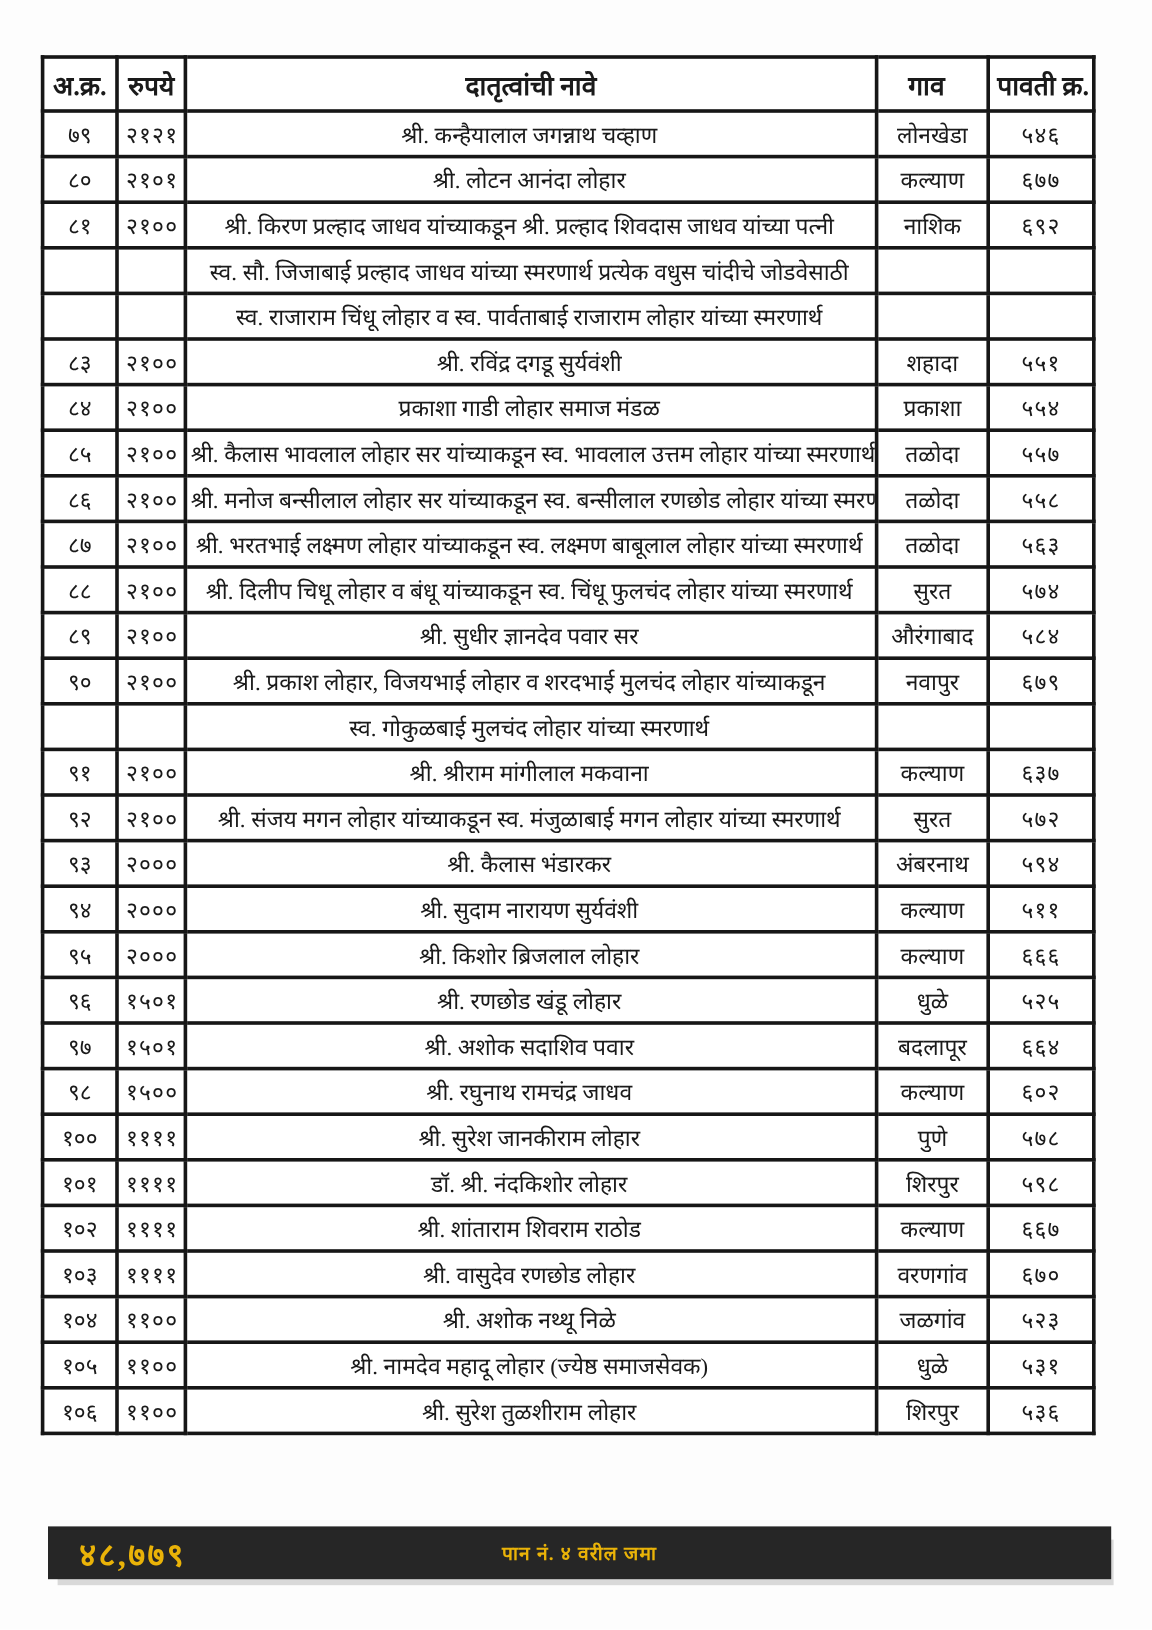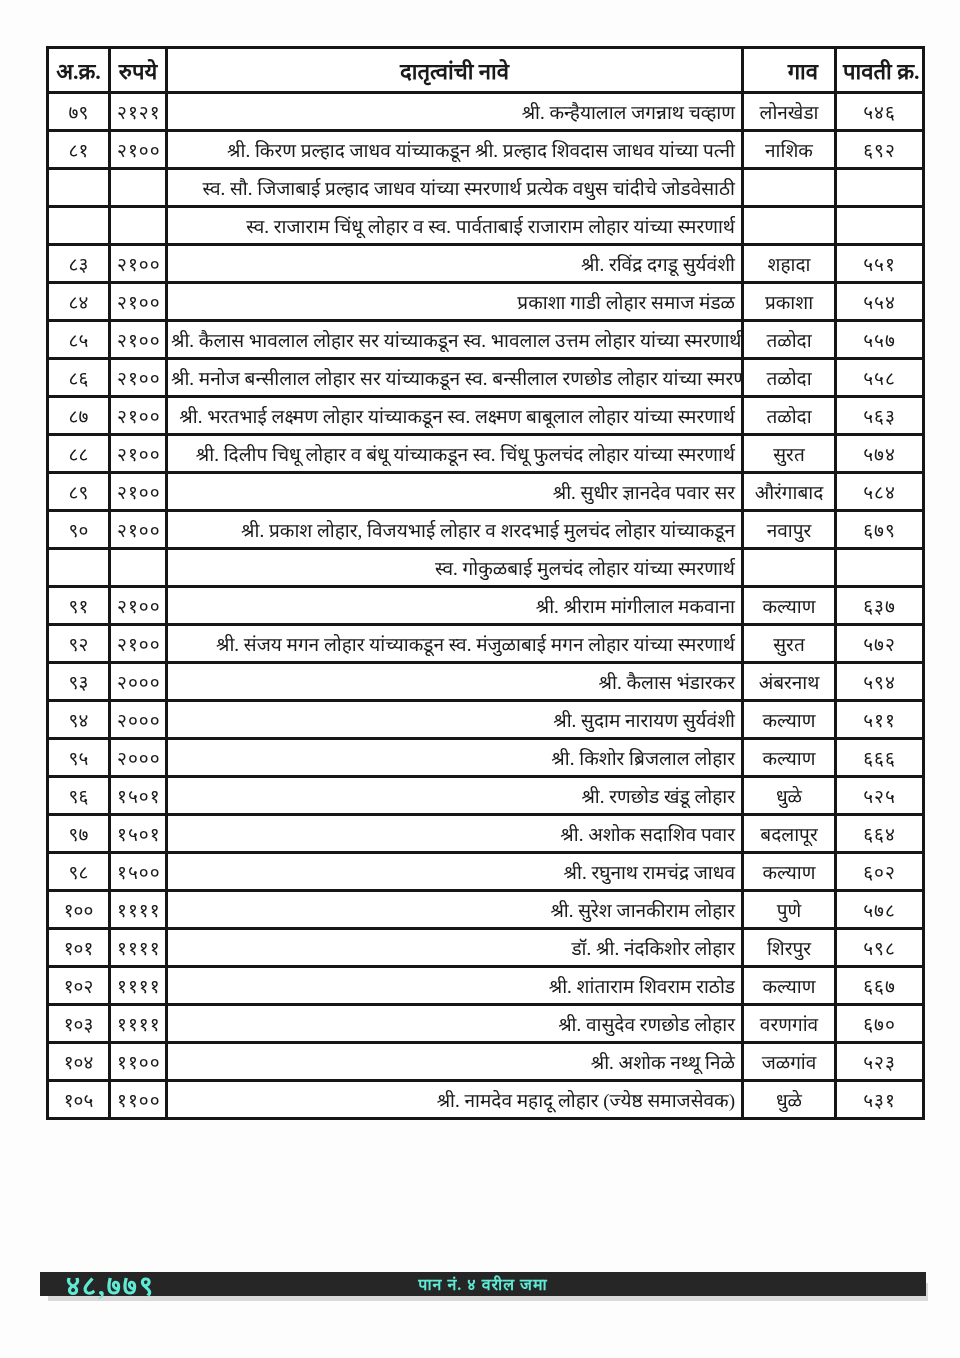--- a/index.html
+++ b/index.html
@@ -4,43 +4,43 @@
 <style>
   html, body { margin:0; padding:0; }
   body {
     width:960px; height:1358px; background:#ffffff; position:relative;
     font-family:"Liberation Serif", serif;
     color:#1a1a1a;
   }
   .page { position:absolute; inset:0; background:#fdfdfd; }
 
   table.donation-table {
-    position:absolute; left:46px; top:46px; width:876px;
+    position:absolute; left:34px; top:46px; width:876px;
     border-collapse:collapse; table-layout:fixed;
     background:#ffffff;
   }
   .donation-table th, .donation-table td {
     border:3px solid #161616;
     overflow:hidden; white-space:nowrap;
     padding:0 6px;
   }
   .donation-table thead th {
     height:42px; font-size:22px; font-weight:bold; text-align:center;
   }
-  .donation-table thead th.col-gaav { text-align:right; padding-right:16px; }
+  .donation-table thead th.col-gaav { text-align:center; padding-right:16px; }
   .donation-table tbody td { height:35px; font-size:19px; }
   td.c-serial  { text-align:center; font-size:19px; }
   td.c-amount  { text-align:center; font-weight:normal; font-size:20px; letter-spacing:1px; }
-  td.c-name    { text-align:right; padding-left:3px;margin-top:39px; }
+  td.c-name    { text-align:center; padding-left:3px;margin-top:39px; }
   td.c-village { text-align:center; }
   td.c-receipt { text-align:center; letter-spacing:1px; }
 
   .total-bar {
-    position:absolute; left:40px; top:1272px; width:886px; height:24px;
-    background:#262626; color:#5eead4;
+    position:absolute; left:40px; top:1272px; width:886px; height:44px;
+    background:#262626; color:#eab308;
     display:flex; align-items:center;
     box-shadow:5px 8px 0 -3px #d9d9d9;
   }
   .total-amount {
     margin-left:26px; font-size:27px; font-weight:bold; letter-spacing:2px;
   }
   .total-label {
     position:absolute; left:0; right:0; text-align:center;
     font-size:16px; font-weight:bold; letter-spacing:1px;
   }
@@ -69,20 +69,27 @@
     </thead>
     <tbody>
         <tr>
       <td class="c-serial">७९</td>
       <td class="c-amount">२१२१</td>
       <td class="c-name">श्री. कन्हैयालाल जगन्नाथ चव्हाण</td>
       <td class="c-village">लोनखेडा</td>
       <td class="c-receipt">५४६</td>
     </tr>
         <tr>
+      <td class="c-serial">८०</td>
+      <td class="c-amount">२१०१</td>
+      <td class="c-name">श्री. लोटन आनंदा लोहार</td>
+      <td class="c-village">कल्याण</td>
+      <td class="c-receipt">६७७</td>
+    </tr>
+        <tr>
       <td class="c-serial">८१</td>
       <td class="c-amount">२१००</td>
       <td class="c-name">श्री. किरण प्रल्हाद जाधव यांच्याकडून श्री. प्रल्हाद शिवदास जाधव यांच्या पत्नी</td>
       <td class="c-village">नाशिक</td>
       <td class="c-receipt">६९२</td>
     </tr>
         <tr>
       <td class="c-serial"></td>
       <td class="c-amount"></td>
       <td class="c-name">स्व. सौ. जिजाबाई प्रल्हाद जाधव यांच्या स्मरणार्थ प्रत्येक वधुस चांदीचे जोडवेसाठी</td>
@@ -250,20 +257,27 @@
       <td class="c-village">जळगांव</td>
       <td class="c-receipt">५२३</td>
     </tr>
         <tr>
       <td class="c-serial">१०५</td>
       <td class="c-amount">११००</td>
       <td class="c-name">श्री. नामदेव महादू लोहार (ज्येष्ठ समाजसेवक)</td>
       <td class="c-village">धुळे</td>
       <td class="c-receipt">५३१</td>
     </tr>
+        <tr>
+      <td class="c-serial">१०६</td>
+      <td class="c-amount">११००</td>
+      <td class="c-name">श्री. सुरेश तुळशीराम लोहार</td>
+      <td class="c-village">शिरपुर</td>
+      <td class="c-receipt">५३६</td>
+    </tr>
       </tbody>
   </table>
 
   <div class="total-bar">
     <span class="total-amount">४८,७७९</span>
     <span class="total-label">पान नं. ४ वरील जमा</span>
   </div>
 
 </div>
 

